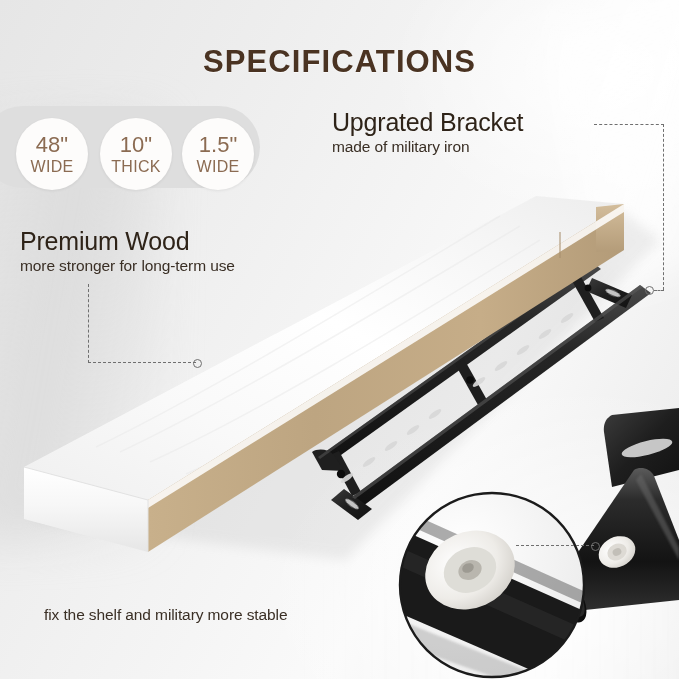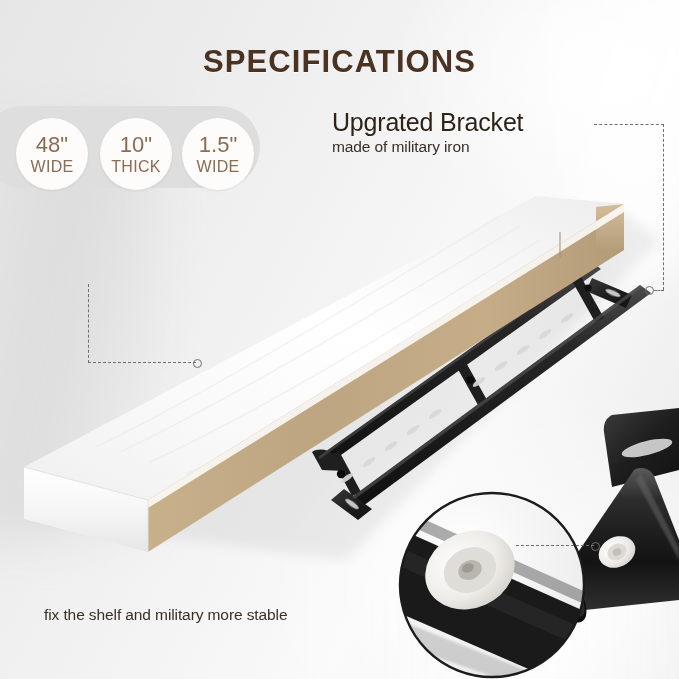--- a/index.html
+++ b/index.html
@@ -274,20 +274,24 @@
     <div class="callout-sub">made of military iron</div>
   </div>
 
   <div class="lead">
     <div class="h" style="left:594px;top:124px;width:70px;"></div>
     <div class="v" style="left:663px;top:124px;height:166px;"></div>
     <div class="h" style="left:654px;top:290px;width:10px;"></div>
     <div class="dot" style="left:645px;top:286px;"></div>
   </div>
 
+  <div id="callout-wood">
+    <div class="callout-title">Premium Wood</div>
+    <div class="callout-sub">more stronger for long-term use</div>
+  </div>
 
   <div class="lead">
     <div class="v" style="left:88px;top:284px;height:79px;"></div>
     <div class="h" style="left:88px;top:362px;width:108px;"></div>
     <div class="dot" style="left:193px;top:359px;"></div>
   </div>
 
   <div id="callout-stopper">
     <div class="callout-sub">fix the shelf and military more stable</div>
   </div>

